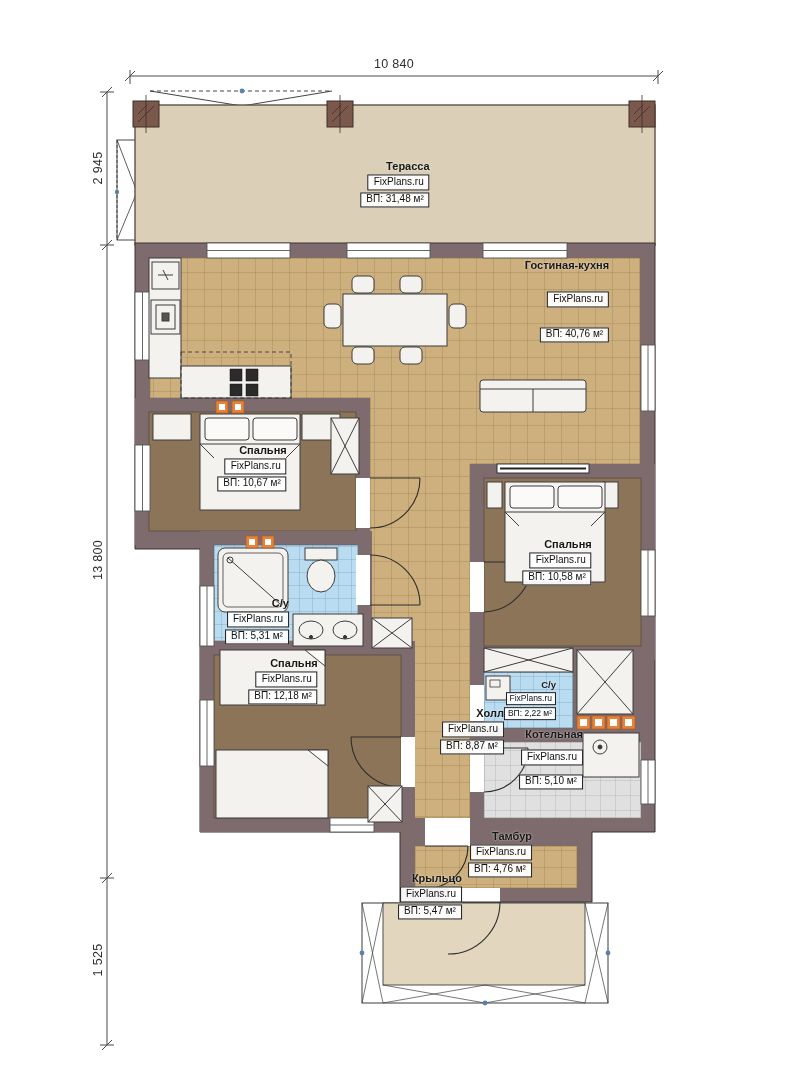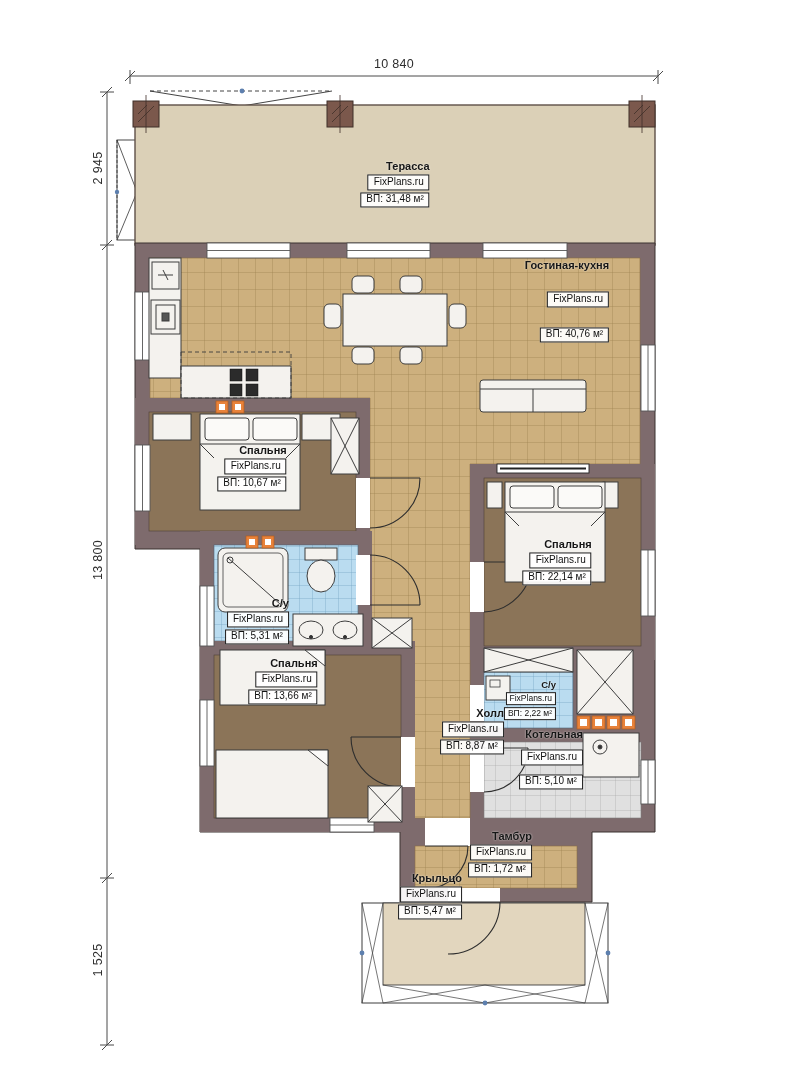--- a/index.html
+++ b/index.html
@@ -383,27 +383,27 @@
 
   <div class="room-label" style="left:257px;top:621px;">
     <div class="rname">С/у</div>
     <div class="rbox">FixPlans.ru</div>
     <div class="rbox">ВП: 5,31 м²</div>
   </div>
 
   <div class="room-label" style="left:283px;top:681px;">
     <div class="rname">Спальня</div>
     <div class="rbox">FixPlans.ru</div>
-    <div class="rbox">ВП: 13,66 м²</div>
+    <div class="rbox">ВП: 12,18 м²</div>
   </div>
 
   <div class="room-label" style="left:557px;top:562px;">
     <div class="rname">Спальня</div>
     <div class="rbox">FixPlans.ru</div>
-    <div class="rbox">ВП: 22,14 м²</div>
+    <div class="rbox">ВП: 10,58 м²</div>
   </div>
 
   <div class="room-label" style="left:452px;top:731px;margin-left:20px;">
     <div class="rname">Холл</div>
     <div class="rbox">FixPlans.ru</div>
     <div class="rbox">ВП: 8,87 м²</div>
   </div>
 
   <div class="room-label sm" style="left:530px;top:700px;">
     <div class="rname">С/у</div>
@@ -413,21 +413,21 @@
 
   <div class="room-label" style="left:551px;top:759px;gap:9px;">
     <div class="rname">Котельная</div>
     <div class="rbox">FixPlans.ru</div>
     <div class="rbox">ВП: 5,10 м²</div>
   </div>
 
   <div class="room-label" style="left:500px;top:854px;">
     <div class="rname">Тамбур</div>
     <div class="rbox">FixPlans.ru</div>
-    <div class="rbox">ВП: 1,72 м²</div>
+    <div class="rbox">ВП: 4,76 м²</div>
   </div>
 
   <div class="room-label" style="left:430px;top:896px;">
     <div class="rname">Крыльцо</div>
     <div class="rbox">FixPlans.ru</div>
     <div class="rbox">ВП: 5,47 м²</div>
   </div>
 
 </div>
 

